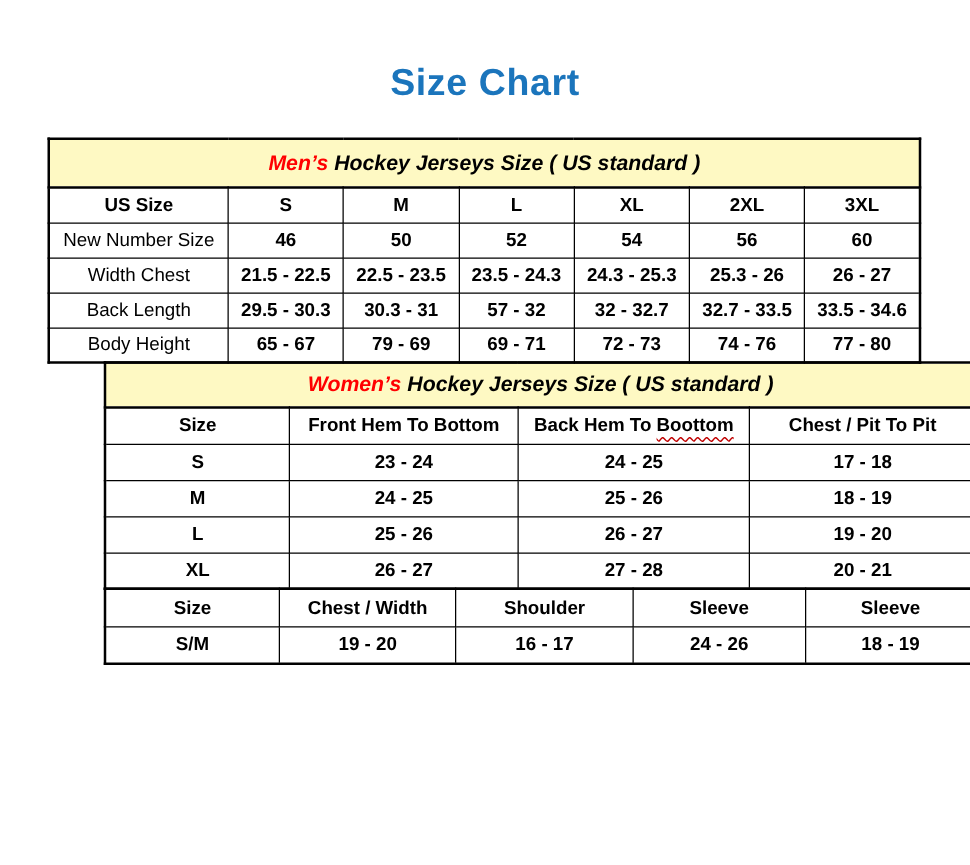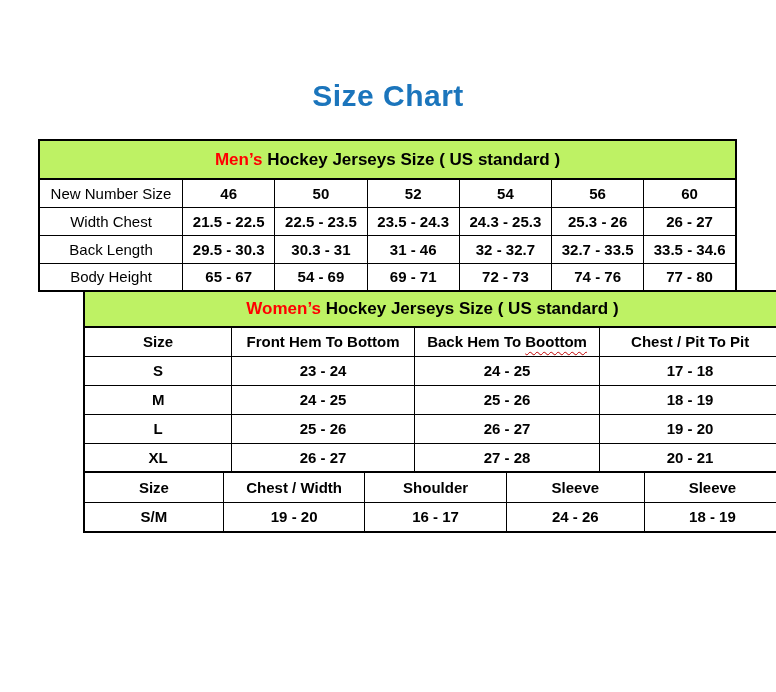--- a/index.html
+++ b/index.html
@@ -8,22 +8,22 @@
     background: #ffffff;
   }
   body {
     width: 776px;
     height: 692px;
     overflow: hidden;
     font-family: "Liberation Sans", "DejaVu Sans", sans-serif;
     color: #000000;
   }
   .page-title {
-    margin: 16px;
-    padding: 64px 0 0 0;
+    margin: 0;
+    padding: 51px 0 0 0;
     text-align: center;
     color: #1B75BC;
     font-size: 30px;
     line-height: 32px;
     font-weight: bold;
     letter-spacing: 0.5px;
   }
   .chart-wrap {
     margin: 27px 0 0 38px;
     width: 699px;
@@ -41,24 +41,25 @@
   .size-table th, .size-table td {
     border: 1.5px solid #000000;
     text-align: center;
     vertical-align: middle;
     padding: 0 2px;
     font-size: 15px;
     overflow: hidden;
     white-space: nowrap;
   }
   .size-table tr.band th {
-    background: #bef264;
+    background: #fef9c3;
     border: 2px solid #000000;
     font-size: 17px;
     font-weight: bold;
+    font-style: italic;
   }
   .t-mens  tr.band th { height: 37px; }
   .t-womens tr.band th { height: 34px; }
   .t-youth tr.band th { height: 28px; }
   .t-mens  tr.r { height: 28px; }
   .t-womens tr.r { height: 29px; }
   .t-youth tr.r { height: 30px; }
   .accent { color: #FF0000; }
   th.colhead { font-weight: bold; }
   td.rowlabel { font-weight: normal; }
@@ -99,20 +100,29 @@
         <col class="cs">
         <col class="cs">
         <col class="cs">
         <col class="cs">
       </colgroup>
     <tbody>
         <tr class="band">
       <th colspan="7"><span class="accent">Men’s</span><span> Hockey Jerseys Size ( US standard )</span></th>
     </tr>
     <tr class="r">
+      <th class="colhead">US Size</th>
+      <th class="colhead">S</th>
+      <th class="colhead">M</th>
+      <th class="colhead">L</th>
+      <th class="colhead">XL</th>
+      <th class="colhead">2XL</th>
+      <th class="colhead">3XL</th>
+    </tr>
+    <tr class="r">
       <td class="rowlabel">New Number Size</td>
       <td class="val">46</td>
       <td class="val">50</td>
       <td class="val">52</td>
       <td class="val">54</td>
       <td class="val">56</td>
       <td class="val">60</td>
     </tr>
     <tr class="r">
       <td class="rowlabel">Width Chest</td>
@@ -120,29 +130,29 @@
       <td class="val">22.5 - 23.5</td>
       <td class="val">23.5 - 24.3</td>
       <td class="val">24.3 - 25.3</td>
       <td class="val">25.3 - 26</td>
       <td class="val">26 - 27</td>
     </tr>
     <tr class="r">
       <td class="rowlabel">Back Length</td>
       <td class="val">29.5 - 30.3</td>
       <td class="val">30.3 - 31</td>
-      <td class="val">31 - 46</td>
+      <td class="val">57 - 32</td>
       <td class="val">32 - 32.7</td>
       <td class="val">32.7 - 33.5</td>
       <td class="val">33.5 - 34.6</td>
     </tr>
     <tr class="r">
       <td class="rowlabel">Body Height</td>
       <td class="val">65 - 67</td>
-      <td class="val">54 - 69</td>
+      <td class="val">79 - 69</td>
       <td class="val">69 - 71</td>
       <td class="val">72 - 73</td>
       <td class="val">74 - 76</td>
       <td class="val">77 - 80</td>
     </tr>
   </tbody>
     </table>
 
   <table class="size-table t-womens">
     <colgroup>

